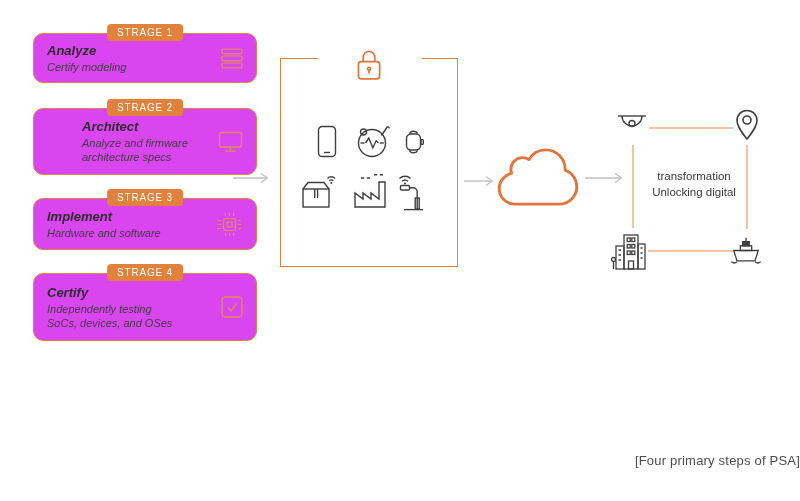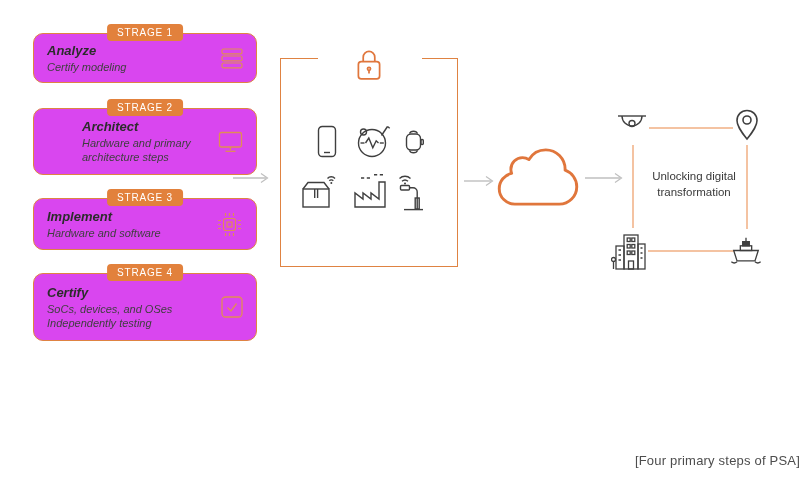--- a/index.html
+++ b/index.html
@@ -61,22 +61,22 @@
         <rect x="1" y="8" width="20" height="4.8" rx="1.6"></rect>
         <rect x="1" y="15" width="20" height="4.8" rx="1.6"></rect>
       </svg>
     </div>
   </div>
 
   <div class="card" style="top:108px;height:67px;padding-left:48px;">
     <div class="badge">STRAGE 2</div>
     <div class="card-text">
       <div class="card-title">Architect</div>
-      <div class="card-sub">Hardware and primary</div>
-      <div class="card-sub">architecture steps</div>
+      <div class="card-sub">Analyze and firmware</div>
+      <div class="card-sub">architecture specs</div>
     </div>
     <div class="card-icon">
       <svg width="25" height="22" viewBox="0 0 25 22" fill="none" stroke="currentColor" stroke-width="1.3">
         <rect x="1.5" y="1.5" width="22" height="14.5" rx="1.8"></rect>
         <line x1="12.5" y1="16" x2="12.5" y2="19"></line>
         <line x1="7.5" y1="20.3" x2="17.5" y2="20.3"></line>
       </svg>
     </div>
   </div>
 
@@ -92,22 +92,22 @@
         <rect x="11" y="11" width="5" height="5"></rect>
         <path d="M9.5,2 v3 M13.5,2 v3 M17.5,2 v3 M9.5,22 v3 M13.5,22 v3 M17.5,22 v3 M2,9.5 h3 M2,13.5 h3 M2,17.5 h3 M22,9.5 h3 M22,13.5 h3 M22,17.5 h3"></path>
       </svg>
     </div>
   </div>
 
   <div class="card" style="top:273px;height:68px;">
     <div class="badge">STRAGE 4</div>
     <div class="card-text">
       <div class="card-title">Certify</div>
+      <div class="card-sub">Independently testing</div>
       <div class="card-sub">SoCs, devices, and OSes</div>
-      <div class="card-sub">Independently testing</div>
     </div>
     <div class="card-icon">
       <svg width="22" height="22" viewBox="0 0 22 22" fill="none" stroke="currentColor" stroke-width="1.3">
         <rect x="1" y="1" width="20" height="20" rx="3.5"></rect>
         <polyline points="6.5,11.5 10,15 15.5,7.5"></polyline>
       </svg>
     </div>
   </div>
 
   <div class="arrow" style="left:232px;top:172px;">
@@ -245,19 +245,19 @@
     <svg width="34" height="30" viewBox="0 0 36 30" fill="none" stroke="currentColor" stroke-width="1.4">
       <path d="M5,14.5 L8.5,25.5 H27.5 L31,14.5 Z"></path>
       <rect x="12" y="9.5" width="12" height="5"></rect>
       <path d="M14.5,9.5 V5 h7 v4.5 Z" fill="currentColor"></path>
       <line x1="18" y1="5" x2="18" y2="1"></line>
       <path d="M2.5,26.5 q3,2.5 6,0 M27.5,26.5 q3,2.5 6,0"></path>
     </svg>
   </div>
 
   <div class="transform-text">
+    <div>transformation</div>
     <div>Unlocking digital</div>
-    <div>transformation</div>
   </div>
 
   <div class="caption">[Four primary steps of PSA]</div>
 
 </div>
 
 </body></html>

